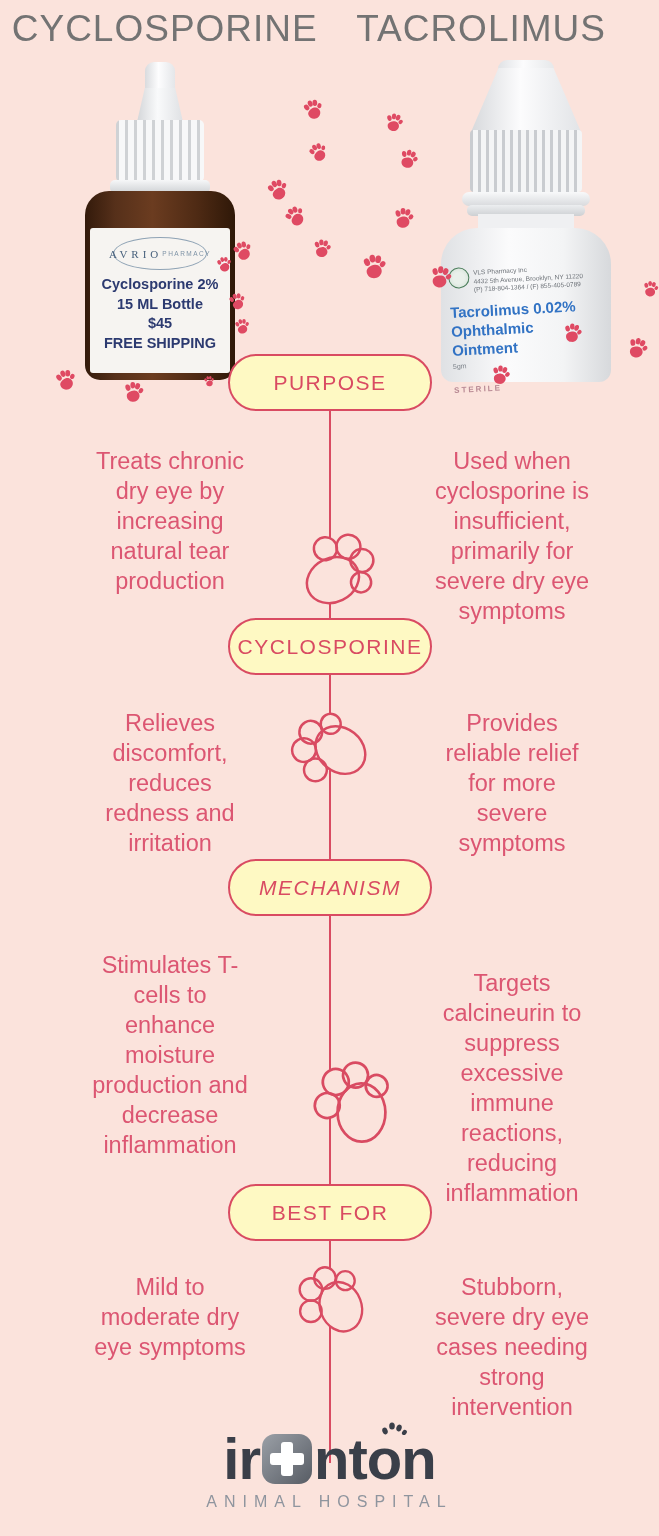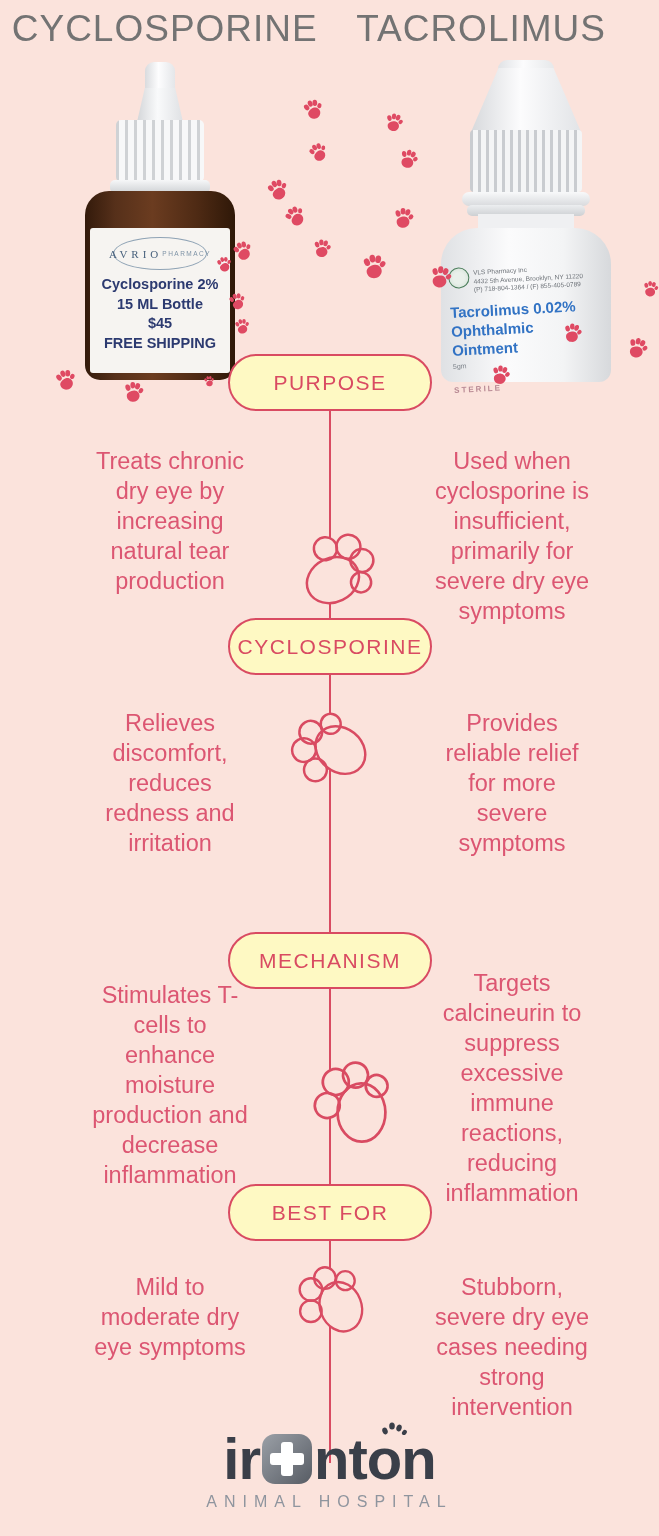--- a/index.html
+++ b/index.html
@@ -166,21 +166,21 @@
         <div class="rb-size">5gm</div>
         <div class="rb-sterile">STERILE</div>
       </div>
     </div>
   </div>
 
   <div class="vline"></div>
 
   <div class="pill" style="top:354px;">PURPOSE</div>
   <div class="pill" style="top:618px;">CYCLOSPORINE</div>
-  <div class="pill" style="top:932px;">MECHANISM</div>
+  <div class="pill" style="top:859px;font-style:italic;">MECHANISM</div>
   <div class="pill" style="top:1184px;">BEST FOR</div>
 
   <div class="cell l" style="top:446px;">Treats chronic
 dry eye by
 increasing
 natural tear
 production</div>
   <div class="cell r" style="top:446px;">Used when
 cyclosporine is
 insufficient,
@@ -192,21 +192,21 @@
 discomfort,
 reduces
 redness and
 irritation</div>
   <div class="cell r" style="top:708px;">Provides
 reliable relief
 for more
 severe
 symptoms</div>
 
-  <div class="cell l" style="top:980px;">Stimulates T-
+  <div class="cell l" style="top:950px;">Stimulates T-
 cells to
 enhance
 moisture
 production and
 decrease
 inflammation</div>
   <div class="cell r" style="top:968px;">Targets
 calcineurin to
 suppress
 excessive

